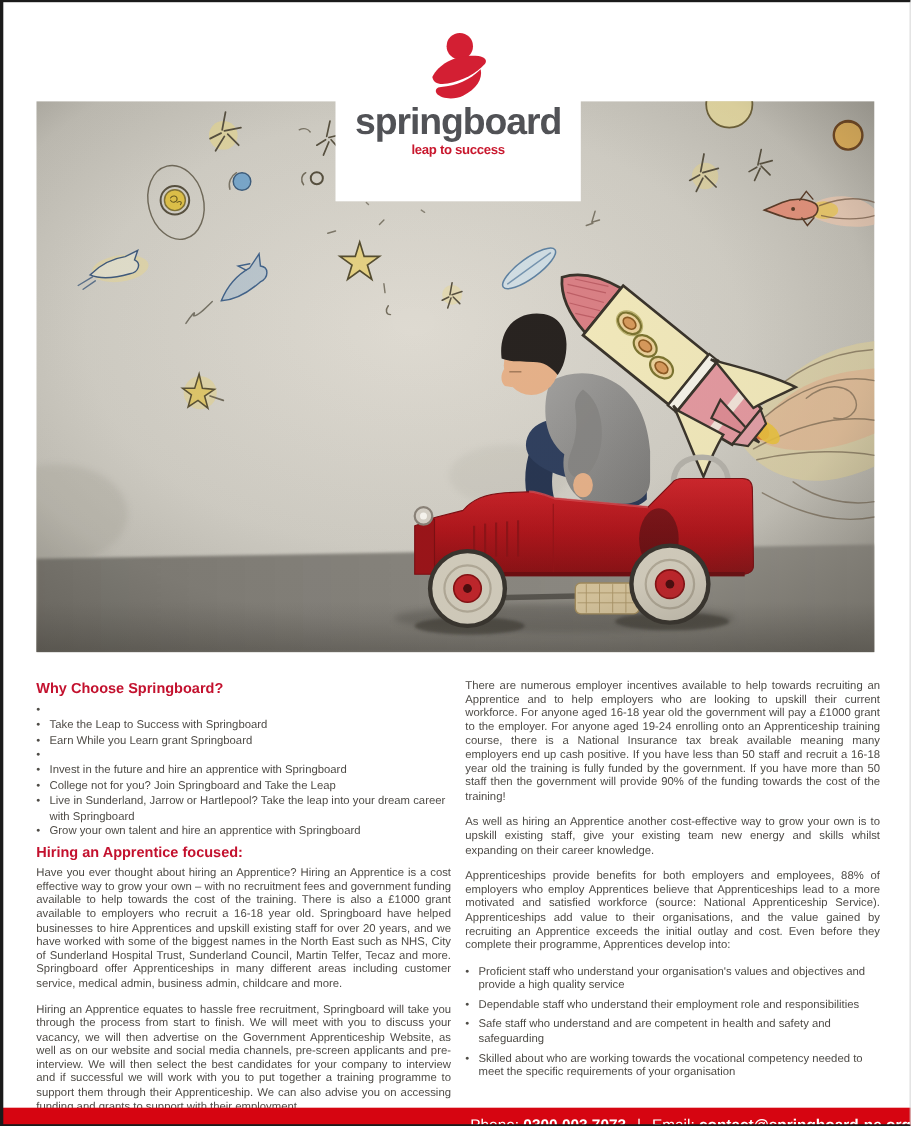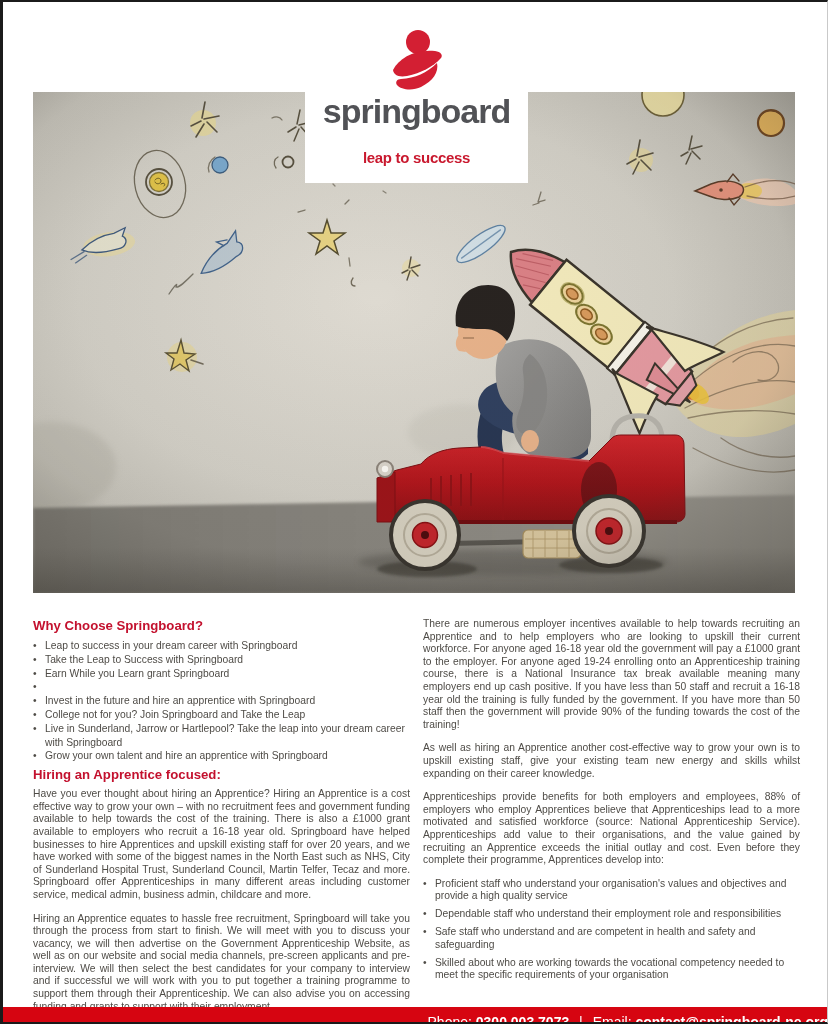--- a/index.html
+++ b/index.html
@@ -10,21 +10,21 @@
   .frame{position:absolute;inset:0;pointer-events:none;z-index:50;
     border-left:3px solid #1b1b1b;border-top:2px solid #1b1b1b;
     border-bottom:2px solid #1b1b1b;border-right:1px solid #c9c9c9;}
   
   .photo{position:absolute;left:33px;top:92px;width:762px;height:501px;display:block;}
   
   .logo-card{position:absolute;left:305px;top:18px;width:223px;height:165px;background:#ffffff;
     text-align:center;z-index:10;}
   .logo-mark{display:block;margin:12px auto 2px;}
   .brand{font-size:34px;font-weight:bold;color:#515256;letter-spacing:-1px;line-height:1;}
-  .tagline{font-size:15px;font-weight:bold;color:#c9182e;margin-top:21px;letter-spacing:-0.3px;}
+  .tagline{font-size:12px;font-weight:bold;color:#c9182e;margin-top:1px;letter-spacing:-0.3px;}
   
   .col{position:absolute;top:618px;width:377px;font-size:10.3px;line-height:12.6px;color:#4e4b46;}
   .col-left{left:33px;}
   .col-right{left:423px;}
   .red-heading{font-size:13.2px;line-height:15px;color:#c3112e;font-weight:bold;margin:0 0 6px 0;}
   .red-heading.second{margin-top:3px;}
   .bullets{list-style:none;margin:0 0 4px 0;padding:0;}
   .bullets li{display:flex;line-height:13.8px;}
   .bullets .dot{width:12px;flex:none;}
   .bullets.right-b li{line-height:12.8px;margin-bottom:5px;}
@@ -289,21 +289,20 @@
     </svg>
     <div class="brand">springboard</div>
     <div class="tagline">leap to success</div>
   </div>
 
   <div class="col col-left">
     <div class="red-heading">Why Choose Springboard?</div>
     <ul class="bullets">
       <li>
           <span class="dot">•</span>
-          <span>Leap to success in your dream career with Springboard</span>
         </li>
       <li>
           <span class="dot">•</span>
           <span>Take the Leap to Success with Springboard</span>
         </li>
       <li>
           <span class="dot">•</span>
           <span>Earn While you Learn grant Springboard</span>
         </li>
       <li>

